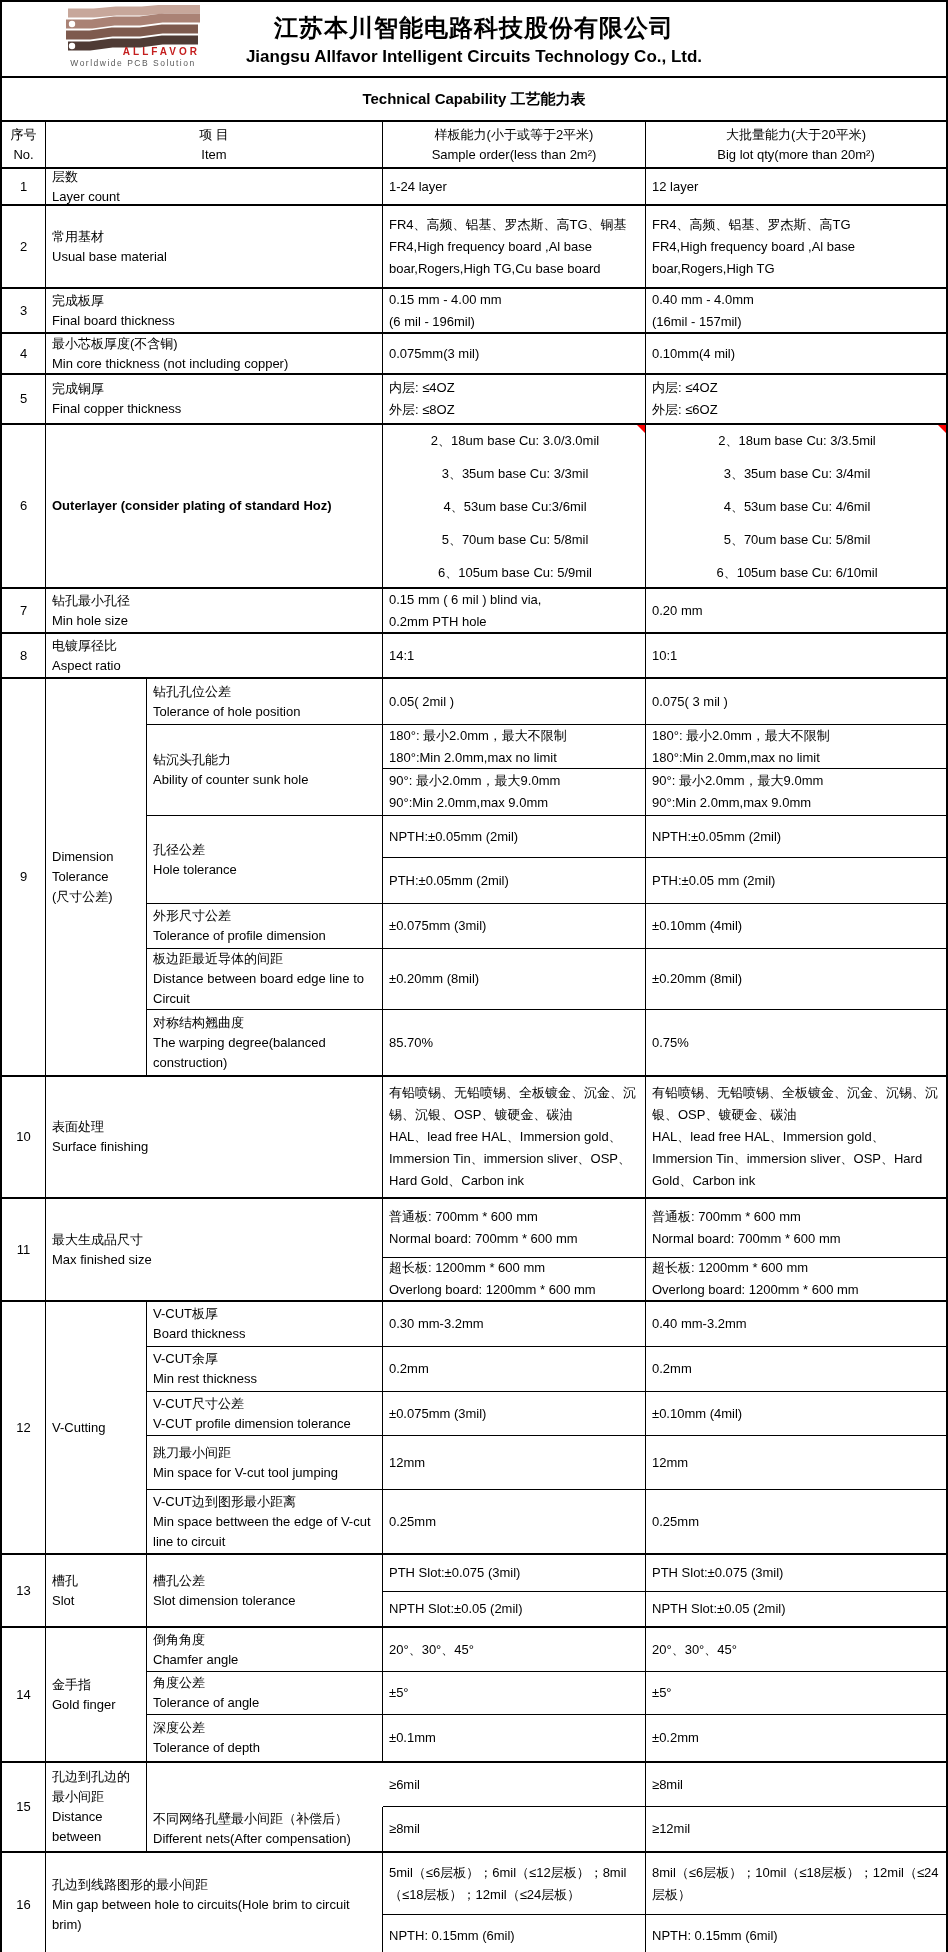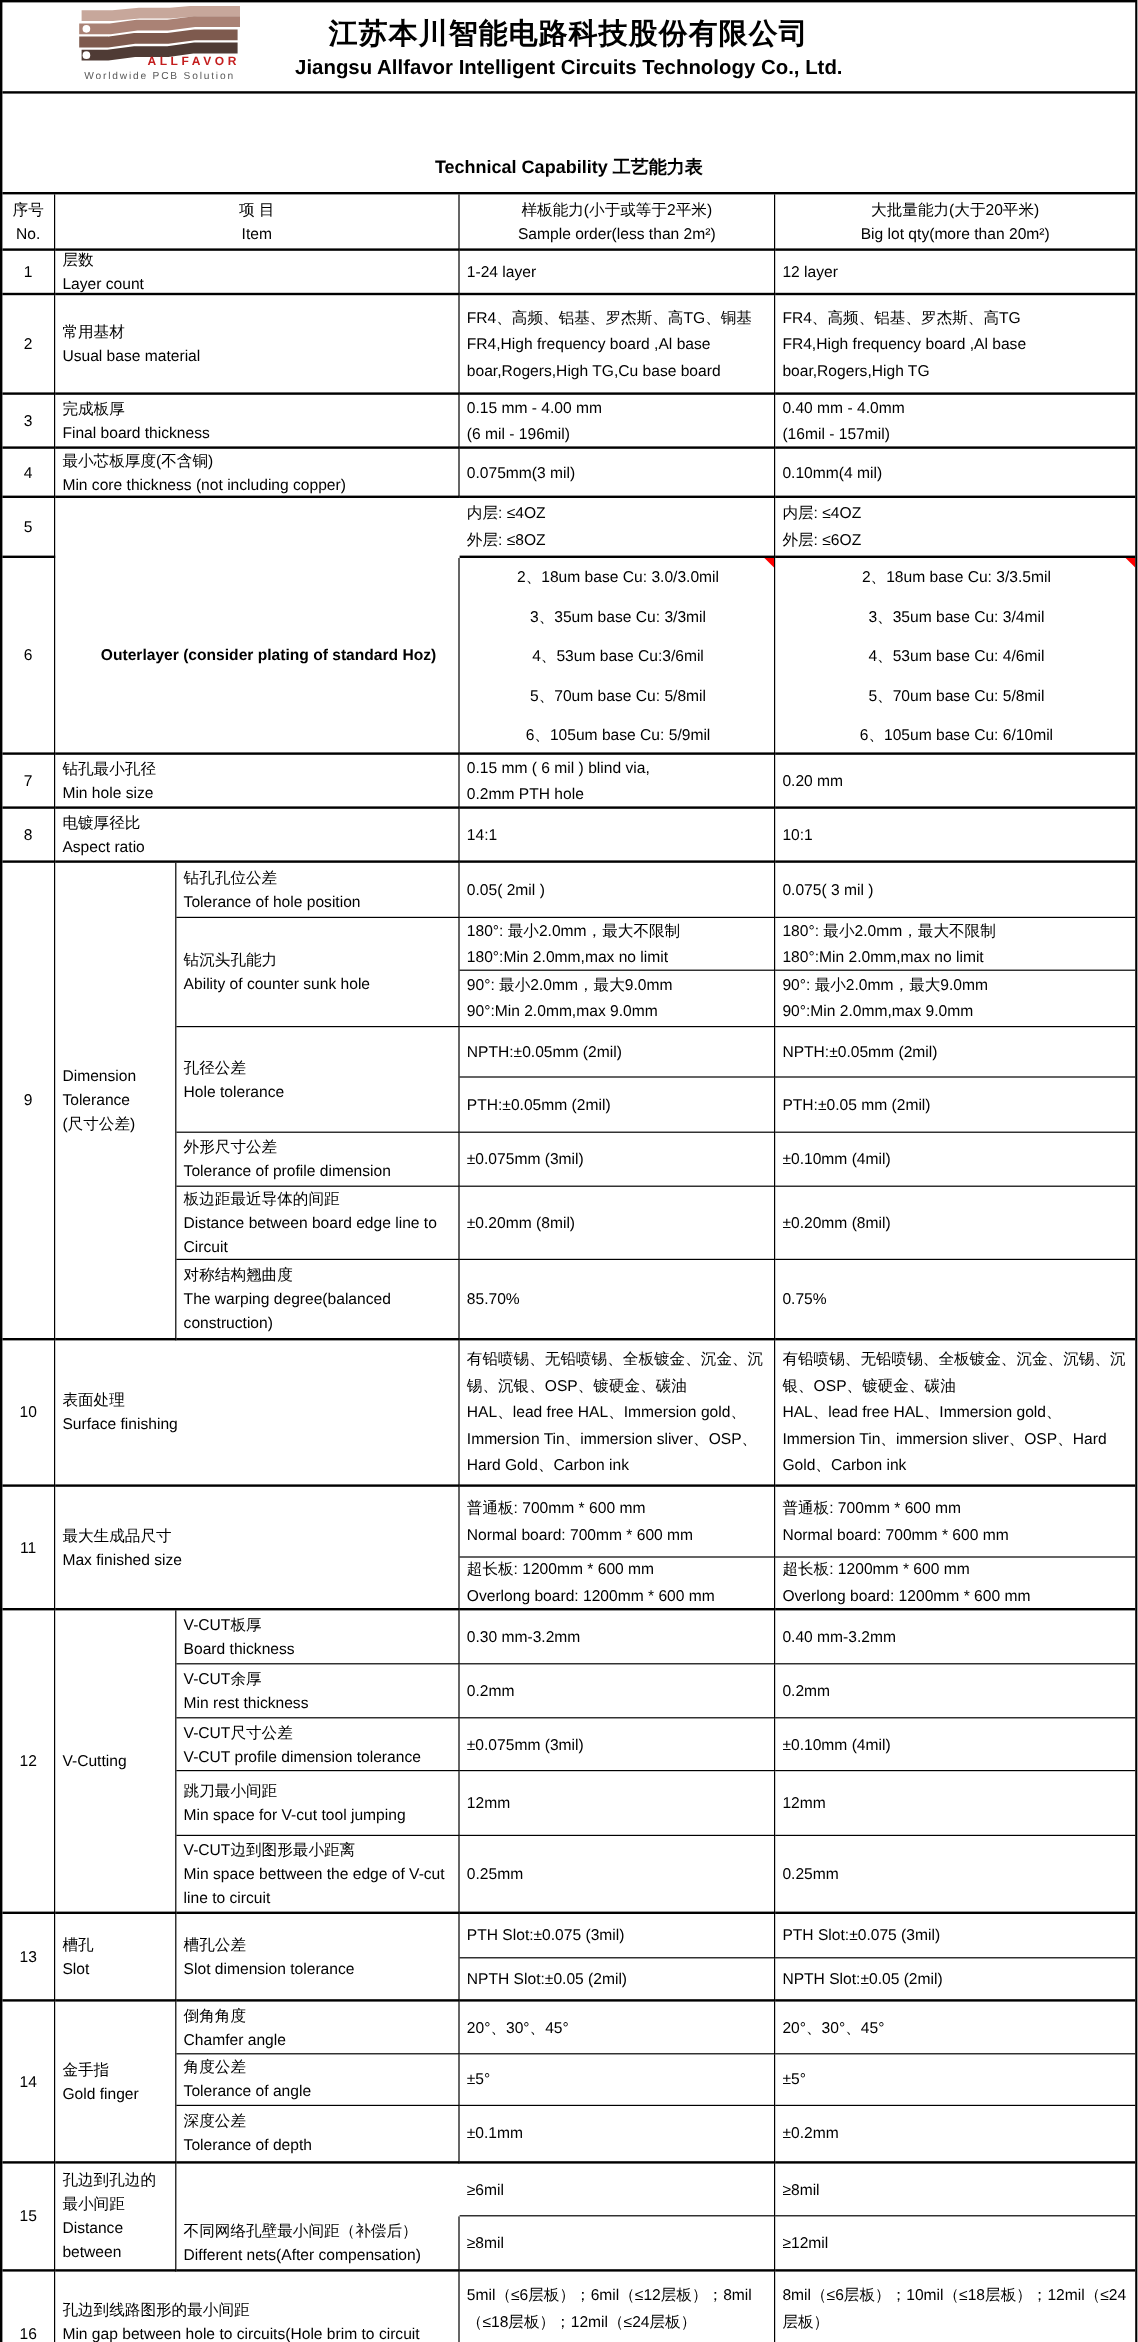--- a/index.html
+++ b/index.html
@@ -9,36 +9,36 @@
   .tophdr{height:74px;border-bottom:2px solid #000;position:relative;
     display:flex;flex-direction:column;justify-content:center;align-items:center;}
   .company-cn{font-size:24px;font-weight:bold;letter-spacing:1px;}
   .company-en{font-size:17px;font-weight:bold;margin-top:3px;}
   .logo{position:absolute;left:26px;top:3px;width:210px;text-align:center;}
   .logo svg{display:block;margin:0 auto;}
   .brand{color:#c41e1e;font-weight:bold;font-size:10px;letter-spacing:3px;
     margin-top:-15px;text-align:right;padding-right:38px;}
   .tagline{color:#5a5a5a;font-size:8.5px;letter-spacing:1.5px;margin-top:1px;}
   .titlebar{height:42px;border-bottom:2px solid #000;display:flex;
-    align-items:center;justify-content:center;font-weight:bold;font-size:15px;margin-top:40px;}
+    align-items:center;justify-content:center;font-weight:bold;font-size:15px;}
   
   .t{display:grid;
     grid-template-columns:44px 101px 236px 263px 300px;
     grid-template-rows:47px 37px 83px 45px 41px 50px 164px 45px 45px 46px 44px 47px 42px 46px 45px 61px 67px 122px 59px 44px 45px 45px 44px 54px 65px 37px 36px 44px 43px 48px 44px 46px 62px 41px;}
   .c{border-right:1px solid #000;border-bottom:1px solid #000;box-sizing:border-box;
     display:flex;flex-direction:column;justify-content:center;
     padding:1px 4px 1px 6px;font-size:13px;line-height:20px;
     white-space:pre-line;overflow:hidden;position:relative;}
   .v{line-height:22px;}
   .lh23{line-height:33px;text-align:center;}
   .hb{border-bottom:2px solid #000;}
   .nb{border-bottom:none;}
   .nr{border-right:none;}
   .ctr{align-items:center;text-align:center;padding-left:2px;padding-right:2px;}
-  .b{font-weight:bold;margin-left:32px;}
+  .b{font-weight:bold;}
   .marker{position:absolute;top:0;right:0;width:0;height:0;
     border-left:8px solid transparent;border-top:8px solid #f00;}
 </style>
 </head>
 <body>
 
 <div class="page">
 
   <div class="tophdr">
     <div class="logo">
@@ -92,20 +92,22 @@
     <div class="c v hb nr" style="grid-area:4/5/5/6">0.40 mm - 4.0mm
 (16mil - 157mil)</div>
 
     <div class="c ctr hb" style="grid-area:5/1/6/2">4</div>
     <div class="c hb" style="grid-area:5/2/6/4">最小芯板厚度(不含铜)
 Min core thickness  (not including copper)</div>
     <div class="c v hb" style="grid-area:5/4/6/5">0.075mm(3 mil)</div>
     <div class="c v hb nr" style="grid-area:5/5/6/6">0.10mm(4 mil)</div>
 
     <div class="c ctr hb" style="grid-area:6/1/7/2">5</div>
+    <div class="c hb" style="grid-area:6/2/7/4">完成铜厚
+Final copper thickness</div>
     <div class="c v hb" style="grid-area:6/4/7/5">内层: ≤4OZ
 外层: ≤8OZ</div>
     <div class="c v hb nr" style="grid-area:6/5/7/6">内层: ≤4OZ
 外层: ≤6OZ</div>
 
     <div class="c ctr hb" style="grid-area:7/1/8/2">6</div>
     <div class="c hb" style="grid-area:7/2/8/4">
       <div class="b">Outerlayer (consider plating of standard Hoz)</div>
     </div>
     <div class="c v lh23 hb" style="grid-area:7/4/8/5">

